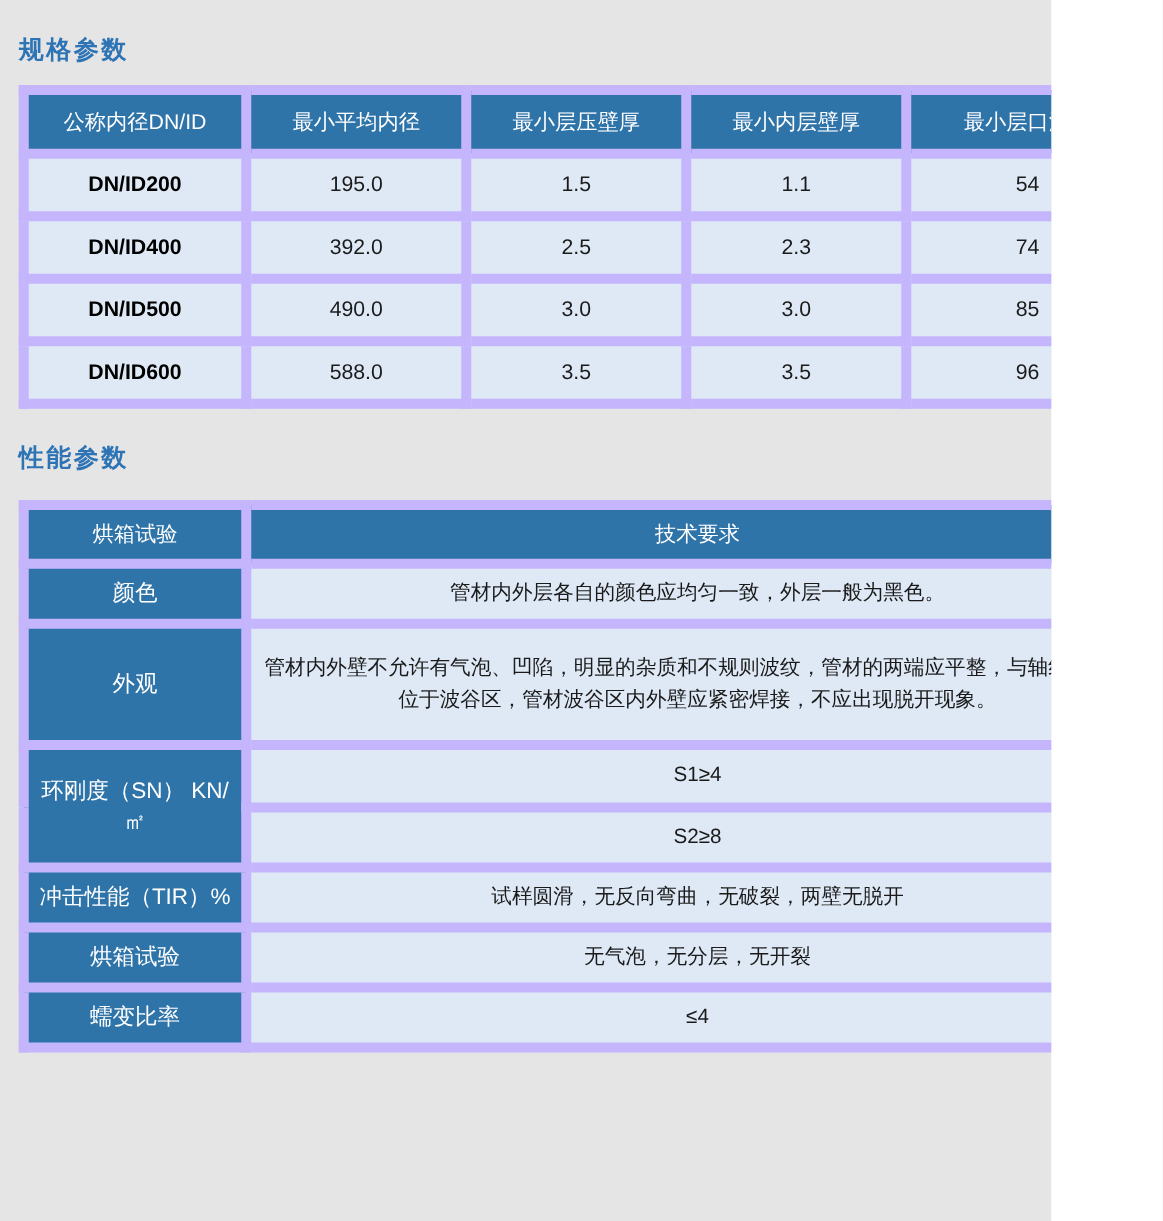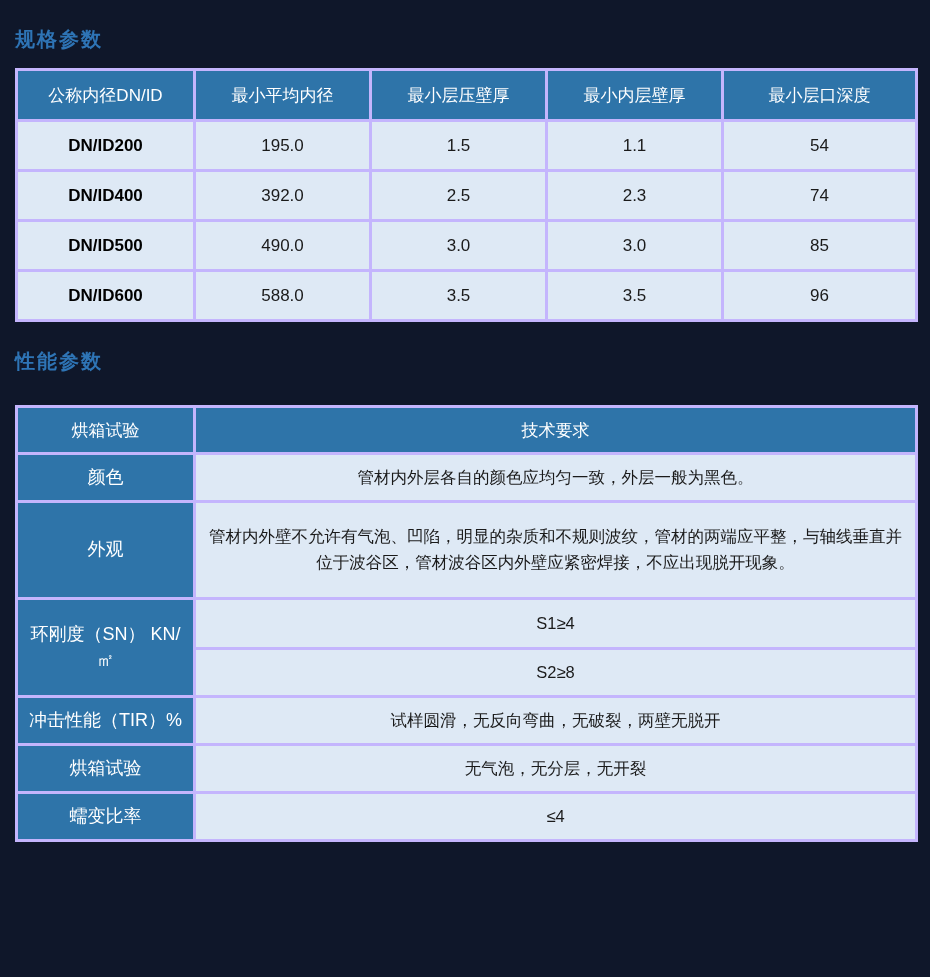--- a/index.html
+++ b/index.html
@@ -1,45 +1,45 @@
 <!DOCTYPE html>
 <html><head>
 <meta charset="utf-8">
 <style>
   * { margin: 0; padding: 0; box-sizing: border-box; }
   html, body {
     background: #ffffff;
     font-family: "Liberation Sans", sans-serif;
   }
   .page {
-    width: 930px;
+    width: 841px;
     height: 977px;
-    background: #0f172a;
+    background: #e5e5e5;
     padding: 26px 15px 0 15px;
     overflow: hidden;
   }
   .section-title {
     color: #2E74B5;
     font-size: 20px;
     font-weight: bold;
     letter-spacing: 2px;
     margin-bottom: 15px;
   }
   .section-title.second {
     margin-top: 26px;
-    margin-bottom: 30px;
+    margin-bottom: 20px;
   }
   table {
     width: 900px;
     border-collapse: collapse;
     table-layout: fixed;
     border: 3px solid #121c2e;
   }
   th, td {
-    border: 3px solid #c4b5fd;
+    border: 8px solid #c4b5fd;
     text-align: center;
     vertical-align: middle;
     font-size: 17px;
     padding: 2px 8px;
   }
   th {
     background: #2E74A9;
     color: #ffffff;
     font-weight: normal;
   }

